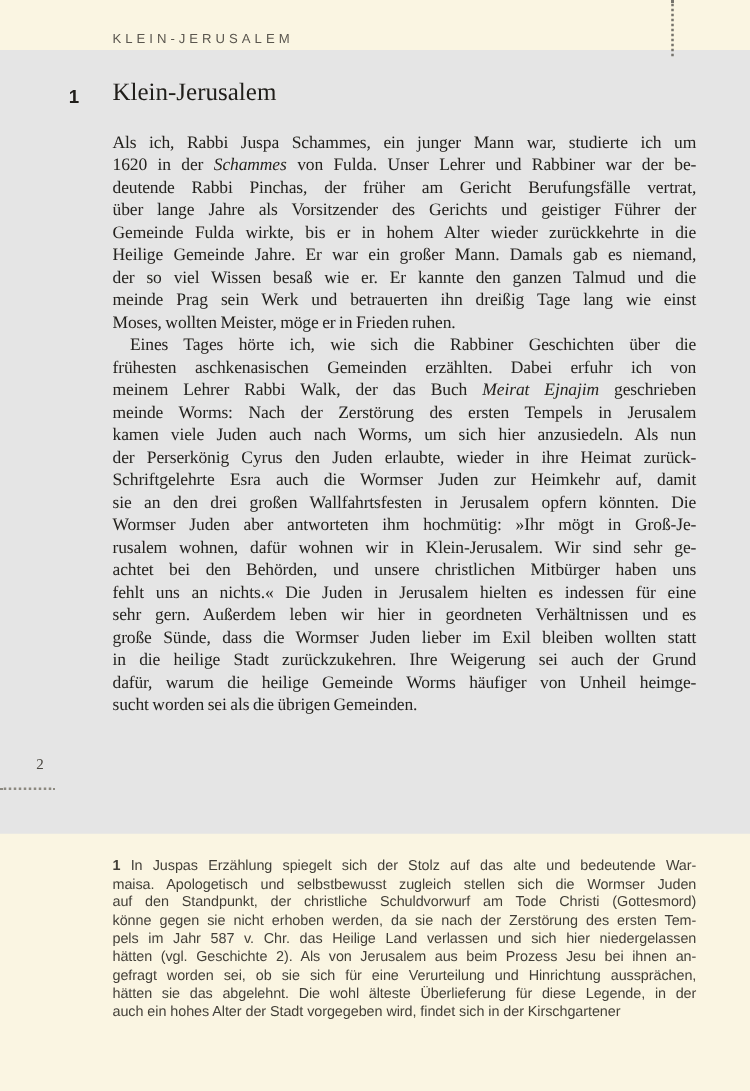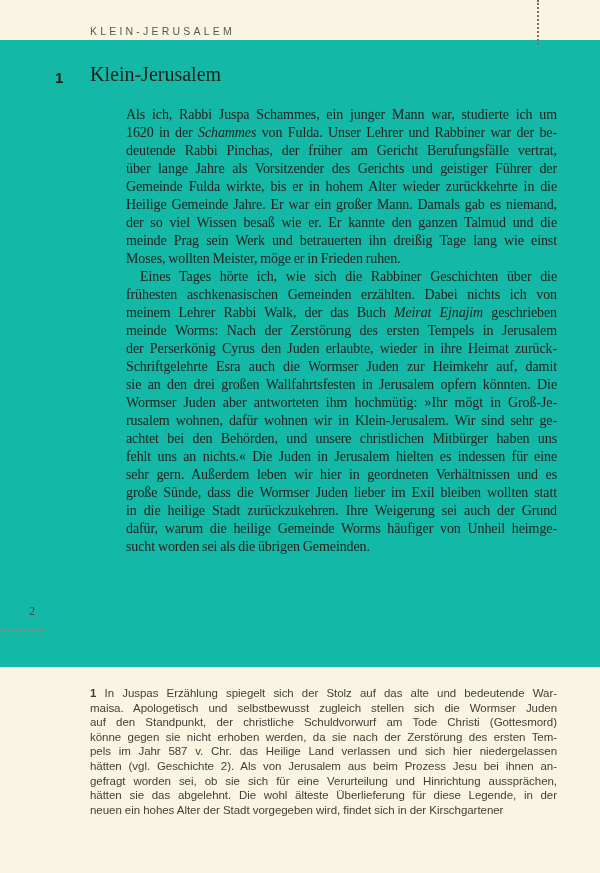--- a/index.html
+++ b/index.html
@@ -1,20 +1,20 @@
 <!DOCTYPE html>
 <html><head>
 <meta charset="utf-8">
 <style>
   html, body { margin: 0; padding: 0; }
   .page {
     position: relative;
     width: 600px;
     height: 873px;
-    background: #14b8a6;
+    background: #e5e5e5;
     overflow: hidden;
     font-family: "Liberation Serif", serif;
   }
   .top-band {
     position: absolute;
     left: 0; top: 0;
     width: 600px; height: 40px;
     background: #faf5e2;
   }
   .running-header {
@@ -58,21 +58,20 @@
     color: #24221e;
     letter-spacing: -0.1px;
     word-spacing: -0.04em;
   }
   .body-text .text-line {
     text-align: justify;
     -moz-text-align-last: justify;
     text-align-last: justify;
     height: 18px;
     overflow: visible;
-    margin-left: 36px;
   }
   .body-text .text-line.last {
     -moz-text-align-last: left;
     text-align-last: left;
   }
   .body-text .text-line.indent { text-indent: 14px; }
   .page-number {
     position: absolute;
     left: 24px; top: 604px;
     width: 16px;
@@ -134,23 +133,24 @@
       <div class="text-line">Als ich, Rabbi Juspa Schammes, ein junger Mann war, studierte ich um</div>
       <div class="text-line">1620 in der <em>Schammes</em> von Fulda. Unser Lehrer und Rabbiner war der be-</div>
       <div class="text-line">deutende Rabbi Pinchas, der früher am Gericht Berufungsfälle vertrat,</div>
       <div class="text-line">über lange Jahre als Vorsitzender des Gerichts und geistiger Führer der</div>
       <div class="text-line">Gemeinde Fulda wirkte, bis er in hohem Alter wieder zurückkehrte in die</div>
       <div class="text-line">Heilige Gemeinde Jahre. Er war ein großer Mann. Damals gab es niemand,</div>
       <div class="text-line">der so viel Wissen besaß wie er. Er kannte den ganzen Talmud und die</div>
       <div class="text-line">meinde Prag sein Werk und betrauerten ihn dreißig Tage lang wie einst</div>
       <div class="text-line last">Moses, wollten Meister, möge er in Frieden ruhen.</div>
       <div class="text-line indent">Eines Tages hörte ich, wie sich die Rabbiner Geschichten über die</div>
-      <div class="text-line">frühesten aschkenasischen Gemeinden erzählten. Dabei nichts ich von</div>
+      <div class="text-line">frühesten aschkenasischen Gemeinden erzählten. Dabei erfuhr ich von</div>
       <div class="text-line">meinem Lehrer Rabbi Walk, der das Buch <em>Meirat Ejnajim</em> geschrieben</div>
       <div class="text-line">meinde Worms: Nach der Zerstörung des ersten Tempels in Jerusalem</div>
+      <div class="text-line">kamen viele Juden auch nach Worms, um sich hier anzusiedeln. Als nun</div>
       <div class="text-line">der Perserkönig Cyrus den Juden erlaubte, wieder in ihre Heimat zurück-</div>
       <div class="text-line">Schriftgelehrte Esra auch die Wormser Juden zur Heimkehr auf, damit</div>
       <div class="text-line">sie an den drei großen Wallfahrtsfesten in Jerusalem opfern könnten. Die</div>
       <div class="text-line">Wormser Juden aber antworteten ihm hochmütig: »Ihr mögt in Groß-Je-</div>
       <div class="text-line">rusalem wohnen, dafür wohnen wir in Klein-Jerusalem. Wir sind sehr ge-</div>
       <div class="text-line">achtet bei den Behörden, und unsere christlichen Mitbürger haben uns</div>
       <div class="text-line">fehlt uns an nichts.« Die Juden in Jerusalem hielten es indessen für eine</div>
       <div class="text-line">sehr gern. Außerdem leben wir hier in geordneten Verhältnissen und es</div>
       <div class="text-line">große Sünde, dass die Wormser Juden lieber im Exil bleiben wollten statt</div>
       <div class="text-line">in die heilige Stadt zurückzukehren. Ihre Weigerung sei auch der Grund</div>
@@ -166,16 +166,16 @@
 
   <div class="footnote" id="footnote">
       <div class="text-line"><strong>1</strong> In Juspas Erzählung spiegelt sich der Stolz auf das alte und bedeutende War-</div>
       <div class="text-line">maisa. Apologetisch und selbstbewusst zugleich stellen sich die Wormser Juden</div>
       <div class="text-line">auf den Standpunkt, der christliche Schuldvorwurf am Tode Christi (Gottesmord)</div>
       <div class="text-line">könne gegen sie nicht erhoben werden, da sie nach der Zerstörung des ersten Tem-</div>
       <div class="text-line">pels im Jahr 587 v. Chr. das Heilige Land verlassen und sich hier niedergelassen</div>
       <div class="text-line">hätten (vgl. Geschichte 2). Als von Jerusalem aus beim Prozess Jesu bei ihnen an-</div>
       <div class="text-line">gefragt worden sei, ob sie sich für eine Verurteilung und Hinrichtung aussprächen,</div>
       <div class="text-line">hätten sie das abgelehnt. Die wohl älteste Überlieferung für diese Legende, in der</div>
-      <div class="text-line last">neuen ein hohes Alter der Stadt vorgegeben wird, findet sich in der Kirschgartener</div>
+      <div class="text-line last">auch ein hohes Alter der Stadt vorgegeben wird, findet sich in der Kirschgartener</div>
     </div>
 
 </div>
 
 </body></html>

